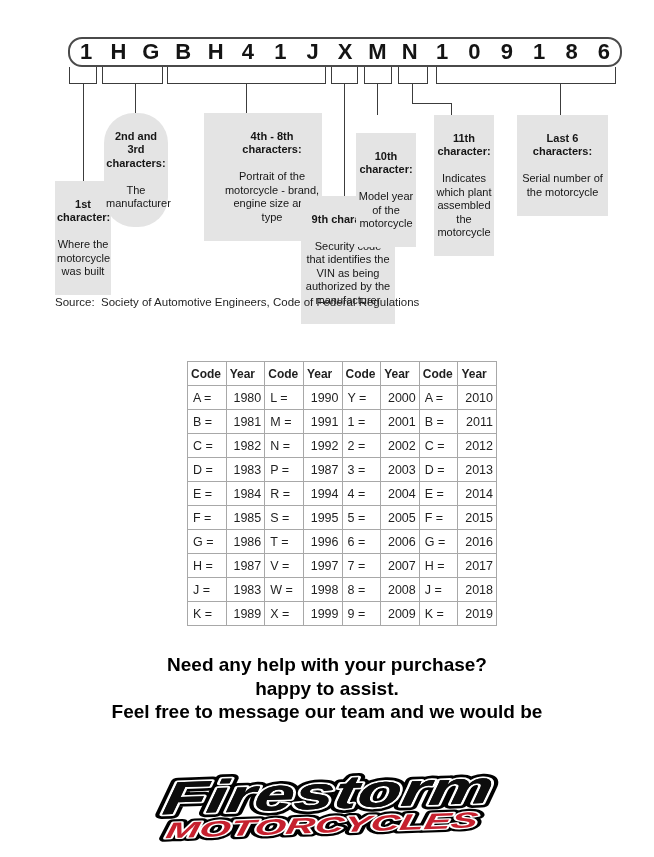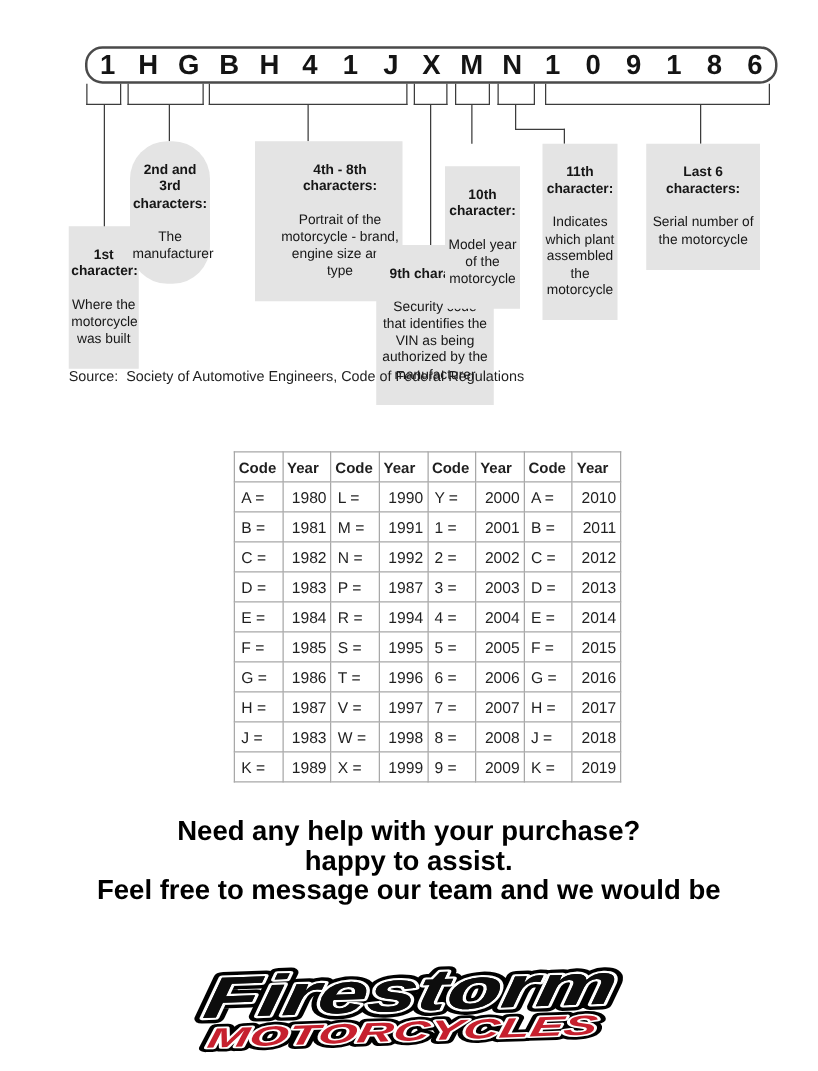--- a/index.html
+++ b/index.html
@@ -97,21 +97,21 @@
     font-size: 12px; font-weight: bold;
     text-align: left; padding-left: 3px;
   }
   .year-table td.code { text-align: left;  padding-left: 5px; }
   .year-table td.year { text-align: right; padding-right: 3px; }
 
   
   .help {
     position: absolute; left: 0; top: 653px; width: 654px;
     text-align: center;
-    font-weight: bold; font-size: 22px; line-height: 23.5px;
+    font-weight: bold; font-size: 19px; line-height: 23.5px;
     color: #000;
   }
 
   
   .logo { position: absolute; left: 130px; top: 762px; }
   .logo text {
     font-family: "Liberation Sans", "DejaVu Sans", sans-serif;
     font-weight: bold; font-style: italic;
   }
   .fs-outer { font-size: 46px; fill: #000; stroke: #000; stroke-width: 9;   stroke-linejoin: round; paint-order: stroke; }

